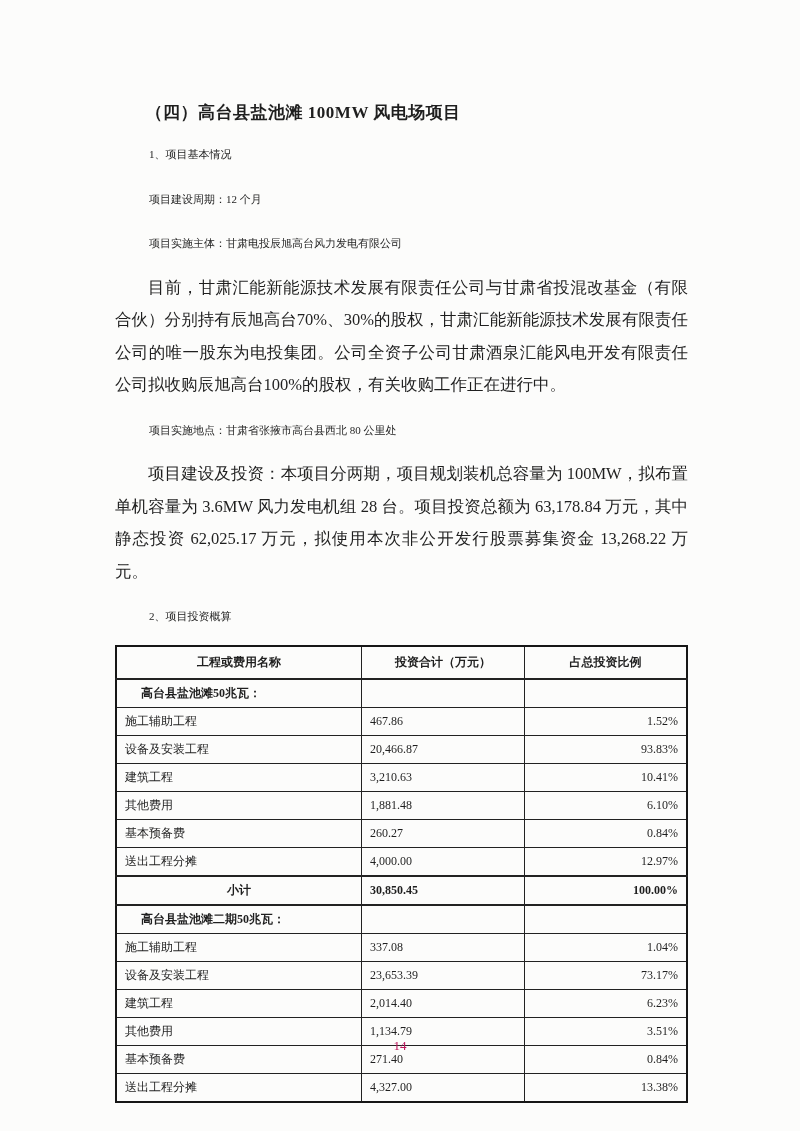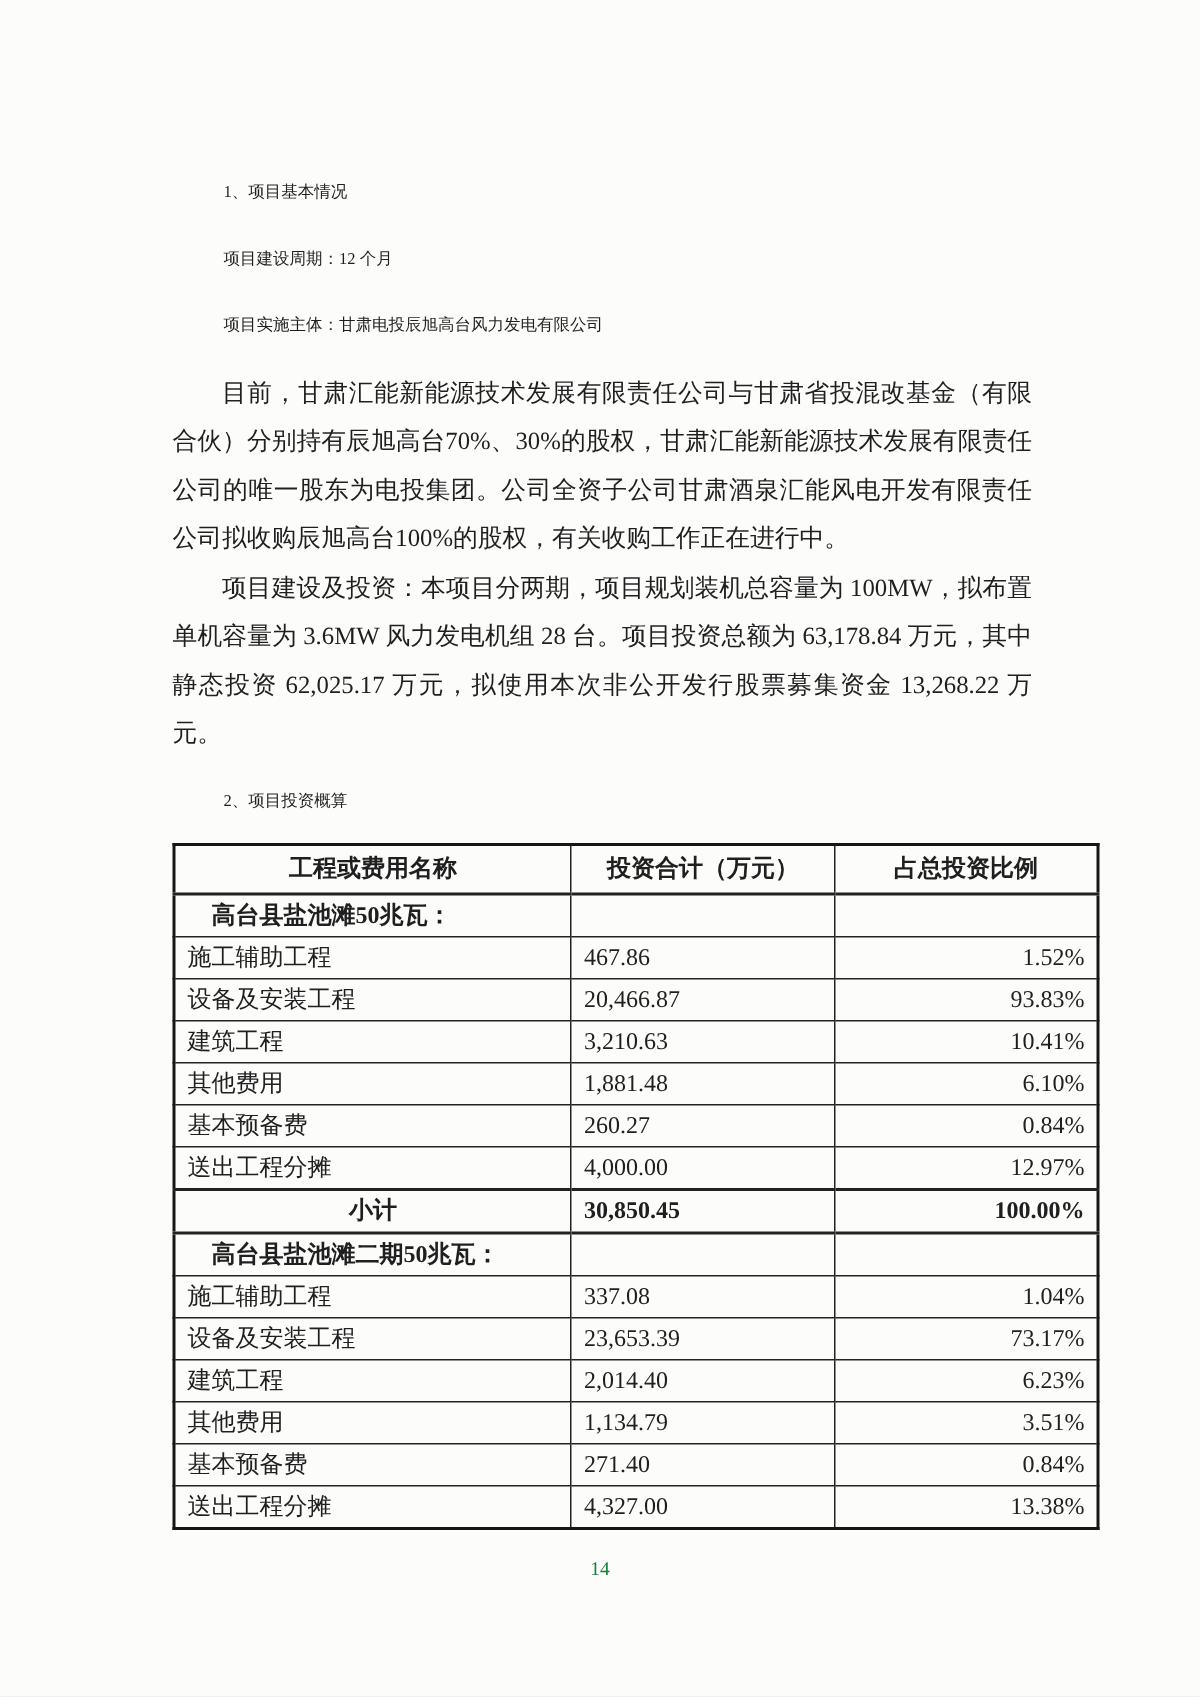--- a/index.html
+++ b/index.html
@@ -39,25 +39,25 @@
     margin: 12px;
   }
   .doc-para {
     font-size: 16.5px;
     line-height: 32.5px;
     text-indent: 2em;
     text-align: justify;
     margin: 0;
   }
   .investment-table {
-    width: 618px;
+    width: 573px;
     margin-top: 10px;
     border-collapse: collapse;
     border: 2.5px solid #161616;
-    font-size: 16px;
+    font-size: 12px;
     table-layout: fixed;
   }
   .investment-table th,
   .investment-table td {
     border: 1px solid #222;
     padding: 3px 8px;
     height: 21px;
     overflow: hidden;
     white-space: nowrap;
   }
@@ -76,36 +76,38 @@
   .investment-table tr.section td.name { font-weight: bold; padding-left: 24px; }
   .investment-table tr.subtotal td { font-weight: bold; border-top-width: 2px; border-bottom-width: 2px; }
   .investment-table tr.subtotal td.name { text-align: center; }
   .page-number {
     position: absolute;
     left: 0;
     top: 1038px;
     width: 100%;
     text-align: center;
     font-size: 13px;
-    color: #15803d;
+    color: #be185d;
   }
 </style>
 </head>
 <body>
 
 <div class="page">
   <div class="content">
 
+    <p class="doc-title">（四）高台县盐池滩 100MW 风电场项目</p>
 
     <p class="doc-line">1、项目基本情况</p>
     <p class="doc-line">项目建设周期：12 个月</p>
     <p class="doc-line">项目实施主体：甘肃电投辰旭高台风力发电有限公司</p>
 
     <p class="doc-para">目前，甘肃汇能新能源技术发展有限责任公司与甘肃省投混改基金（有限合伙）分别持有辰旭高台70%、30%的股权，甘肃汇能新能源技术发展有限责任公司的唯一股东为电投集团。公司全资子公司甘肃酒泉汇能风电开发有限责任公司拟收购辰旭高台100%的股权，有关收购工作正在进行中。</p>
 
+    <p class="doc-line">项目实施地点：甘肃省张掖市高台县西北 80 公里处</p>
 
     <p class="doc-para">项目建设及投资：本项目分两期，项目规划装机总容量为 100MW，拟布置单机容量为 3.6MW 风力发电机组 28 台。项目投资总额为 63,178.84 万元，其中静态投资 62,025.17 万元，拟使用本次非公开发行股票募集资金 13,268.22 万元。</p>
 
     <p class="doc-line">2、项目投资概算</p>
 
     <table class="investment-table">
       <colgroup>
         <col class="col-name">
         <col class="col-amount">
         <col class="col-pct">

